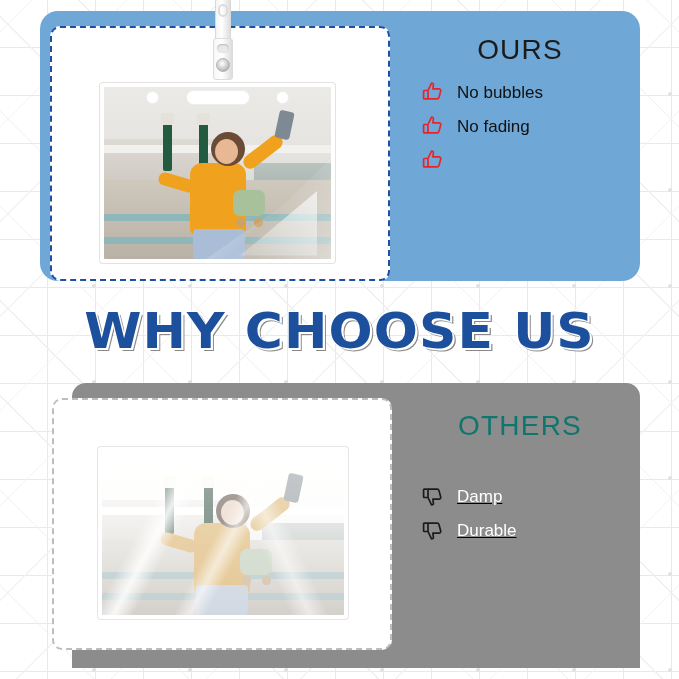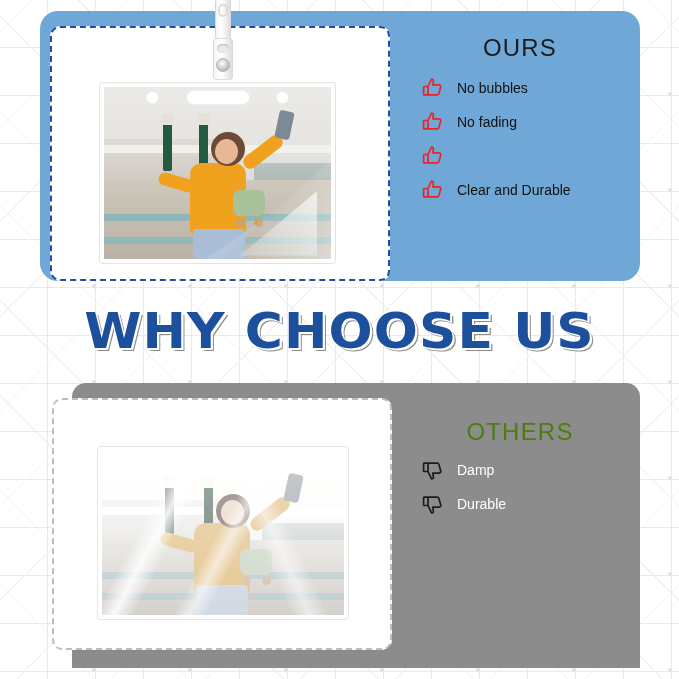--- a/index.html
+++ b/index.html
@@ -100,27 +100,27 @@
   .clip-ring{position:absolute;left:6px;top:6px;width:10px;height:13px;border:2px solid #dcdcdc;border-radius:5px;box-sizing:border-box;}
   .clip-body{position:absolute;left:1px;top:40px;width:20px;height:42px;background:linear-gradient(90deg,#f7f7f7,#ffffff 45%,#dcdcdc);border:1px solid #dcdcdc;border-radius:3px;box-sizing:border-box;}
   .clip-slot{position:absolute;left:5px;top:46px;width:12px;height:9px;background:#e9e9e9;border-radius:6px;box-shadow:inset 0 1px 2px #b9b9b9;}
   .clip-rivet{position:absolute;left:4px;top:60px;width:14px;height:14px;border-radius:50%;
       background:radial-gradient(circle at 42% 38%, #ffffff, #c9c9c9 55%, #8f8f8f);
       border:1px solid #b5b5b5;box-sizing:border-box;}
 
   
   .col-right{position:absolute;left:400px;top:0;width:240px;}
   .heading{
-    text-align:center;font-size:24px;letter-spacing:1.2px;font-weight:400;
+    text-align:center;font-size:28px;letter-spacing:1.2px;font-weight:400;
   }
   .h-ours{color:#1b1b1b;margin-top:34px;}
-  .h-others{color:#4d7c0f;margin-top:8px;}
+  .h-others{color:#0f766e;margin-top:0;}
   .list{margin:14px 0 0 0;padding:0;list-style:none;}
   .list li{display:flex;align-items:center;gap:11px;margin:0 0 10px 20px;}
-  .li-label{font-size:14px;line-height:1;}
+  .li-label{font-size:17px;line-height:1;}
   .ours .li-label{color:#111111;}
   .others .li-label{color:#ffffff;}
   .ic{width:26px;height:24px;flex:0 0 26px;}
 
   
   .panel-gray{
     left:72px;top:383px;width:568px;height:285px;
     background:#8c8c8c;border-radius:14px 14px 0 0;
   }
   .card-white-bot{
@@ -234,29 +234,20 @@
         <span class="li-label">No fading</span>
       </li>
       <li>
         <span class="ic">
           <svg viewBox="0 0 24 24" width="26" height="24" fill="none" stroke="#e8232a" stroke-width="1.7" stroke-linejoin="round">
             <path d="M7 10.5 10.4 3.3c.9-.4 2 .2 2 1.3l-.5 4.2h6c1.2 0 2.1 1.1 1.8 2.2l-1.7 6.4c-.2.9-1 1.5-1.9 1.5H7"></path>
             <rect x="2.6" y="10.5" width="4.4" height="8.4" rx=".7"></rect>
           </svg>
         </span>
       </li>
-      <li>
-        <span class="ic">
-          <svg viewBox="0 0 24 24" width="26" height="24" fill="none" stroke="#e8232a" stroke-width="1.7" stroke-linejoin="round">
-            <path d="M7 10.5 10.4 3.3c.9-.4 2 .2 2 1.3l-.5 4.2h6c1.2 0 2.1 1.1 1.8 2.2l-1.7 6.4c-.2.9-1 1.5-1.9 1.5H7"></path>
-            <rect x="2.6" y="10.5" width="4.4" height="8.4" rx=".7"></rect>
-          </svg>
-        </span>
-        <span class="li-label">Clear and Durable</span>
-      </li>
     </ul>
   </div>
 
   <div class="headline">WHY CHOOSE US</div>
 
   <div class="panel panel-gray"></div>
 
   <div class="card-white-bot"></div>
 
   <div class="photo-bot">
@@ -283,21 +274,21 @@
         <div class="skate"></div>
         <div class="skate-wheel" style="left:58%;top:76%;"></div>
         <div class="skate-wheel" style="left:66%;top:76%;"></div>
       </div>
       <div class="glare"></div>
     </div>
   </div>
 
   <div class="col-right others" style="top:410px;">
     <div class="heading h-others">OTHERS</div>
-    <ul class="list" style="margin-top:12px;">
+    <ul class="list" style="margin-top:42px;text-decoration:underline;">
       <li>
         <span class="ic">
           <svg viewBox="0 0 24 24" width="26" height="24" fill="none" stroke="#1b1b1b" stroke-width="1.7" stroke-linejoin="round">
             <path d="M7 13.5 10.4 20.7c.9.4 2-.2 2-1.3l-.5-4.2h6c1.2 0 2.1-1.1 1.8-2.2l-1.7-6.4c-.2-.9-1-1.5-1.9-1.5H7"></path>
             <rect x="2.6" y="5.1" width="4.4" height="8.4" rx=".7"></rect>
           </svg>
         </span>
         <span class="li-label">Damp</span>
       </li>
       <li>

